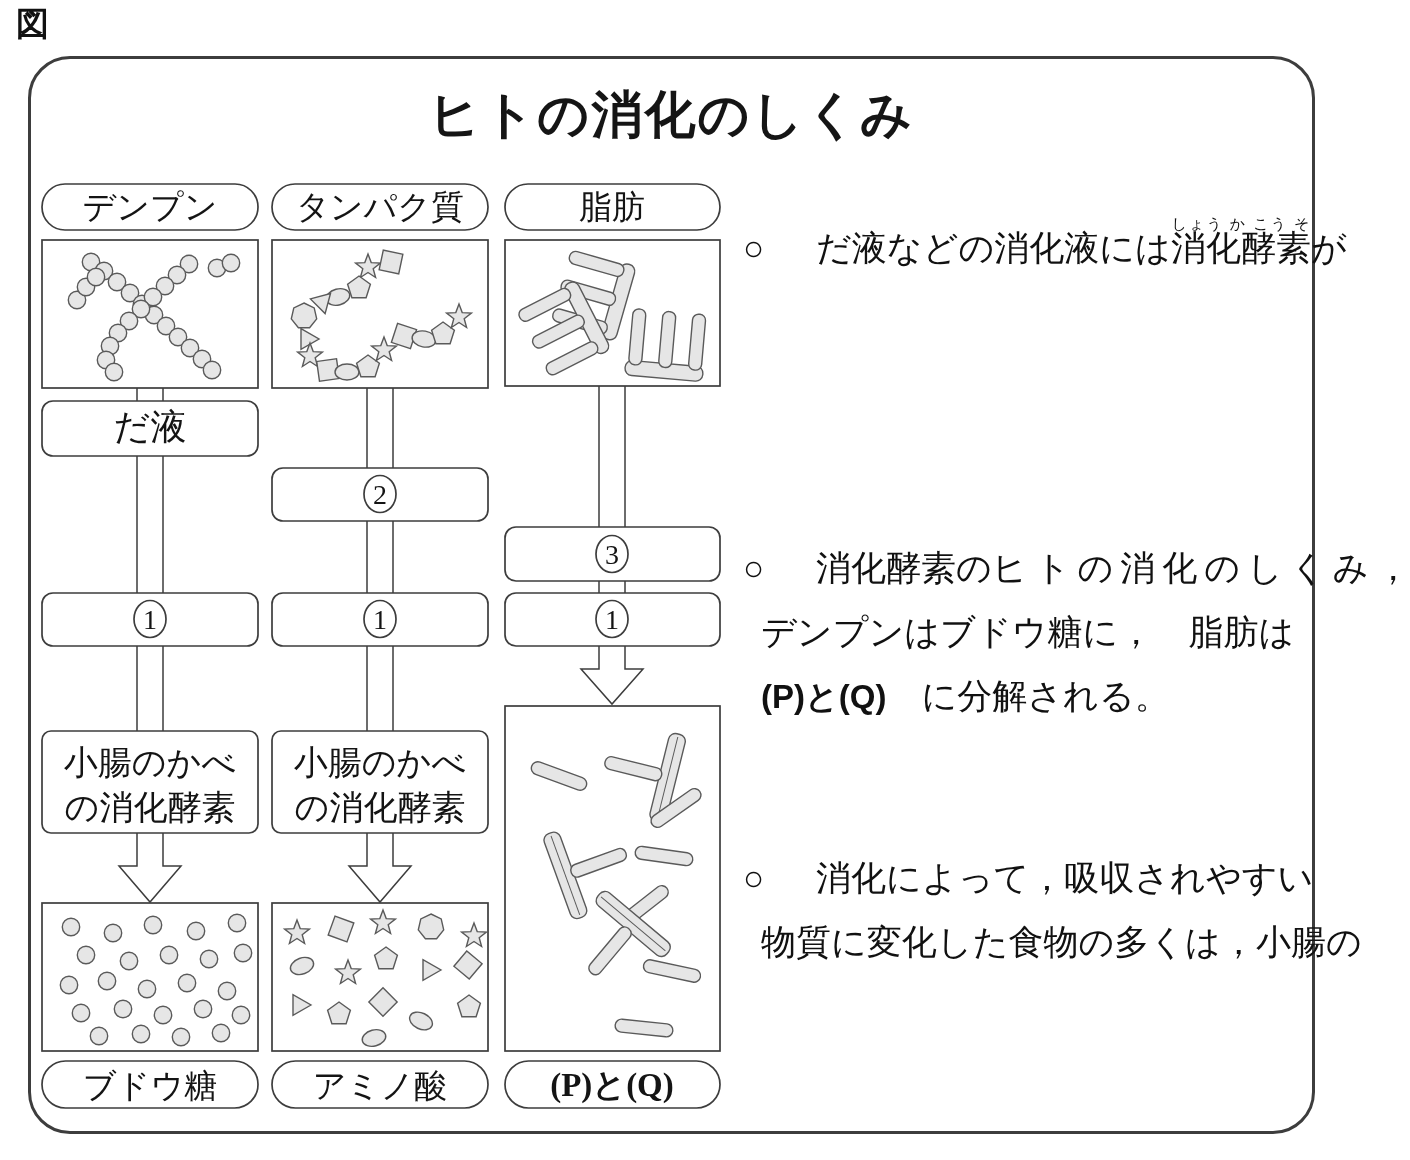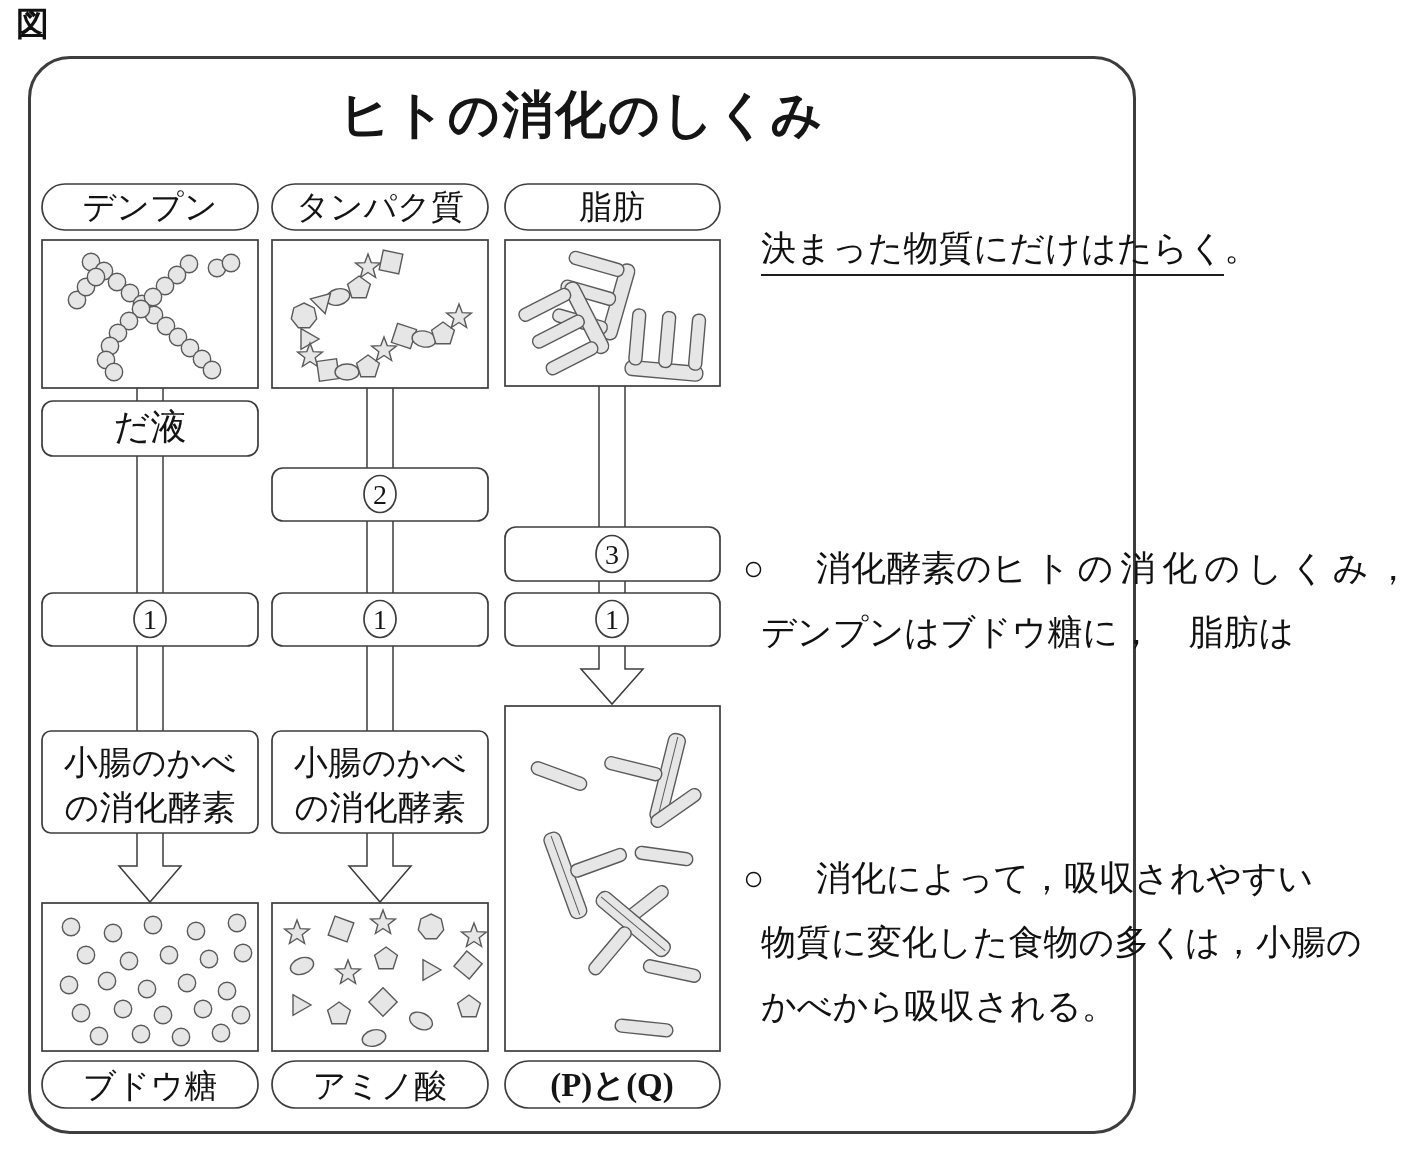--- a/index.html
+++ b/index.html
@@ -7,21 +7,21 @@
     width:1410px;height:1160px;position:relative;background:#ffffff;
     font-family:"Liberation Serif","DejaVu Serif",serif;color:#141414;
     overflow:hidden;
   }
   .fig-label{
     position:absolute;left:16px;top:2px;
     font-family:"Liberation Sans","DejaVu Sans",sans-serif;
     font-weight:bold;font-size:33px;color:#111;
   }
   .frame{
-    position:absolute;left:28px;top:56px;width:1108px;height:1078px;
+    position:absolute;left:28px;top:56px;width:1287px;height:1078px;
     border:3px solid #3d3d3d;border-radius:42px;background:#fff;box-sizing:border-box;
   }
   .title{
     position:absolute;left:0;top:22px;width:100%;text-align:center;
     font-family:"Liberation Sans","DejaVu Sans",sans-serif;
     font-weight:600;font-size:51px;letter-spacing:2px;color:#151515;
   }
   .diagram{position:absolute;left:10px;top:124px;}
   .diagram text{
     font-family:"Liberation Serif","DejaVu Serif",serif;fill:#141414;
@@ -268,28 +268,28 @@
       </g>
 
       <rect class="frame-line" x="464" y="878" width="215" height="47" rx="23.5"></rect>
       <text class="pq-text" x="571" y="913" text-anchor="middle">(P)と(Q)</text>
     </g>
   </svg>
 
   <div class="notes-area">
 
     <div class="note" id="note-1">
-      <span class="nline cont"><span class="ul">決まった物質にだけはたらく</span><span>。</span></span>
+      <span class="nline"><span class="bullet">○</span><span>だ液などの消化液には</span><ruby><span>消化酵素</span><rt>しょう か こう そ</rt></ruby><span>が</span></span>
     </div>
 
     <div class="note" id="note-2">
       <span class="nline"><span class="bullet">○</span><span>消化酵素の</span><span class="ls">ヒトの消化のしくみ，</span></span>
       <span class="nline cont"><span>デンプンはブドウ糖に，　脂肪は</span></span>
+      <span class="nline cont"><span class="pq">(P)と(Q)</span><span>　に分解される。</span></span>
     </div>
 
     <div class="note" id="note-3">
       <span class="nline"><span class="bullet">○</span><span>消化によって，吸収されやすい</span></span>
       <span class="nline cont"><span>物質に変化した食物の多くは，小腸の</span></span>
-      <span class="nline cont"><span>かべから吸収される。</span></span>
     </div>
 
   </div>
 </div>
 
 </body></html>

